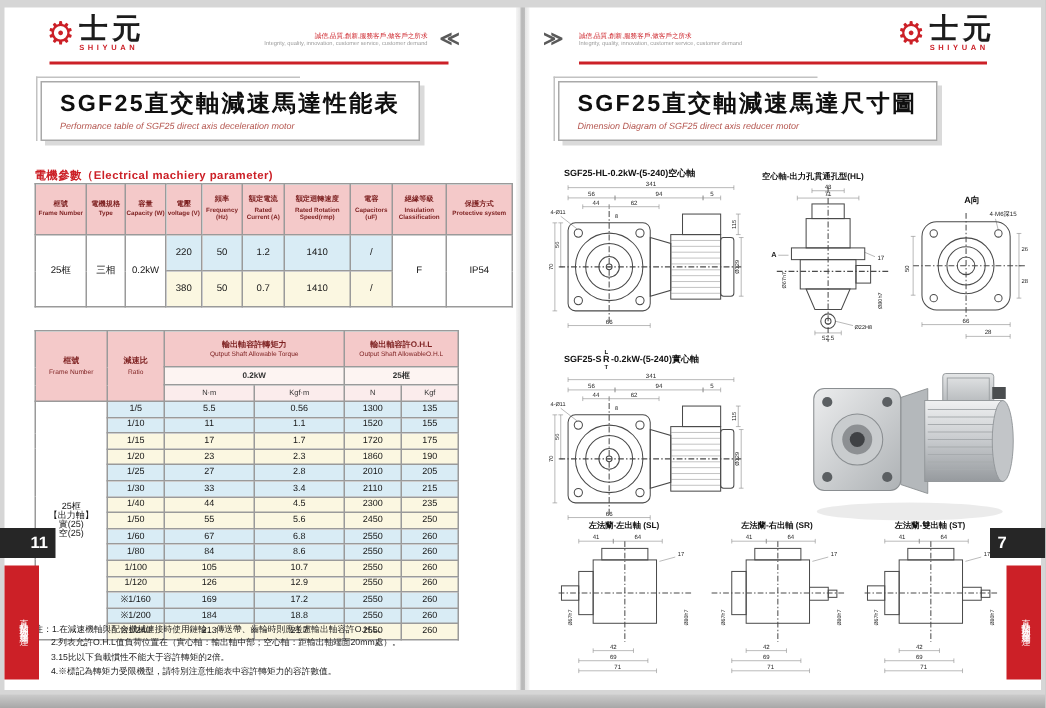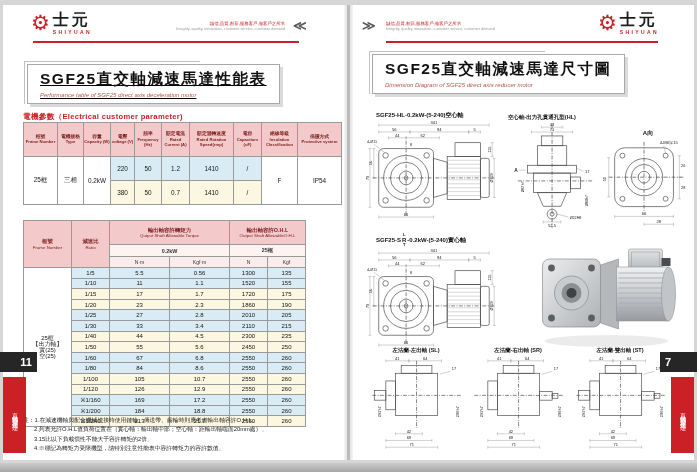--- a/index.html
+++ b/index.html
@@ -9,21 +9,21 @@
   .page.pleft{left:3px;width:344px;}
   .page.pright{left:350px;width:344px;}
   .spine{position:absolute;left:344px;top:5px;width:9px;height:455px;
          background:linear-gradient(90deg,rgba(0,0,0,.04),rgba(0,0,0,.14),rgba(0,0,0,.04));}
   .bottomshade{position:absolute;left:0;bottom:0;width:697px;height:9px;
          background:linear-gradient(180deg,rgba(0,0,0,.05),rgba(0,0,0,.22));}
 
   
   .logo{position:absolute;display:flex;align-items:flex-start;gap:3px;}
   .gear{color:#cc2027;font-size:21px;line-height:21px;}
-  .logotext .zh{font-size:16px;font-weight:bold;color:#1c1c1c;letter-spacing:3px;line-height:16px;}
+  .logotext .zh{font-size:19px;font-weight:bold;color:#1c1c1c;letter-spacing:3px;line-height:16px;}
   .logotext .en{font-size:5px;color:#cc2027;letter-spacing:2.4px;margin-top:1px;font-weight:bold;}
   .slogan{position:absolute;font-size:4.4px;color:#cc2027;line-height:1.35;}
   .slogan .sen{color:#9a9a9a;font-size:3.8px;display:block;}
   .slogan.right-align{text-align:right;}
   .chev{position:absolute;font-size:13px;color:#5a5a5a;letter-spacing:-1px;font-weight:bold;}
   .redline{position:absolute;height:2px;background:#cc2027;}
 
   
   .titlebox{position:absolute;background:#fff;border:1px solid #a9a9a9;
             box-shadow:3px 3px 0 #dadada;padding:4px 12px 5px 12px;}
@@ -97,26 +97,26 @@
         <div class="en">SHIYUAN</div>
       </span>
     </div>
     <div class="slogan right-align" style="left:150px;top:16px;width:132px;">
       <span>誠信,品質,創新,服務客戶,做客戶之所求</span>
       <span class="sen">Integrity, quality, innovation, customer service, customer demand</span>
     </div>
     <div class="chev" style="left:290px;top:13px;">≪</div>
     <div class="redline" style="left:30px;top:36px;width:266px;"></div>
 
-    <div class="titlebox" style="left:24px;top:59px;text-decoration:underline;">
+    <div class="titlebox" style="left:24px;top:49px;">
       <div class="t">SGF25直交軸減速馬達性能表</div>
       <div class="s">Performance table of SGF25 direct axis deceleration motor</div>
     </div>
 
-    <div class="secttitle" style="left:20px;top:107px;">電機參數（Electrical customer parameter)</div>
+    <div class="secttitle" style="left:20px;top:107px;">電機參數（Electrical machiery parameter)</div>
 
     <table class="etable" style="left:20px;top:117px;width:318px;">
       <colgroup>
         <col style="width:34px">
           <col style="width:26px">
           <col style="width:27px">
           <col style="width:24px">
         <col style="width:27px">
           <col style="width:28px">
           <col style="width:44px">

